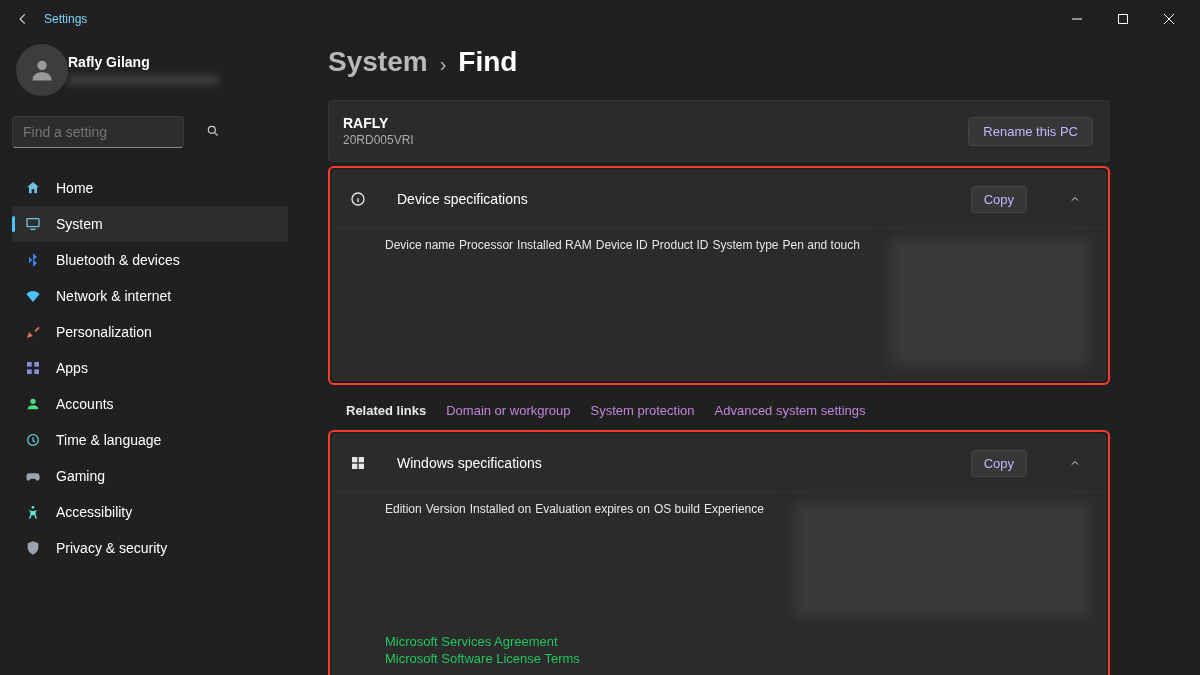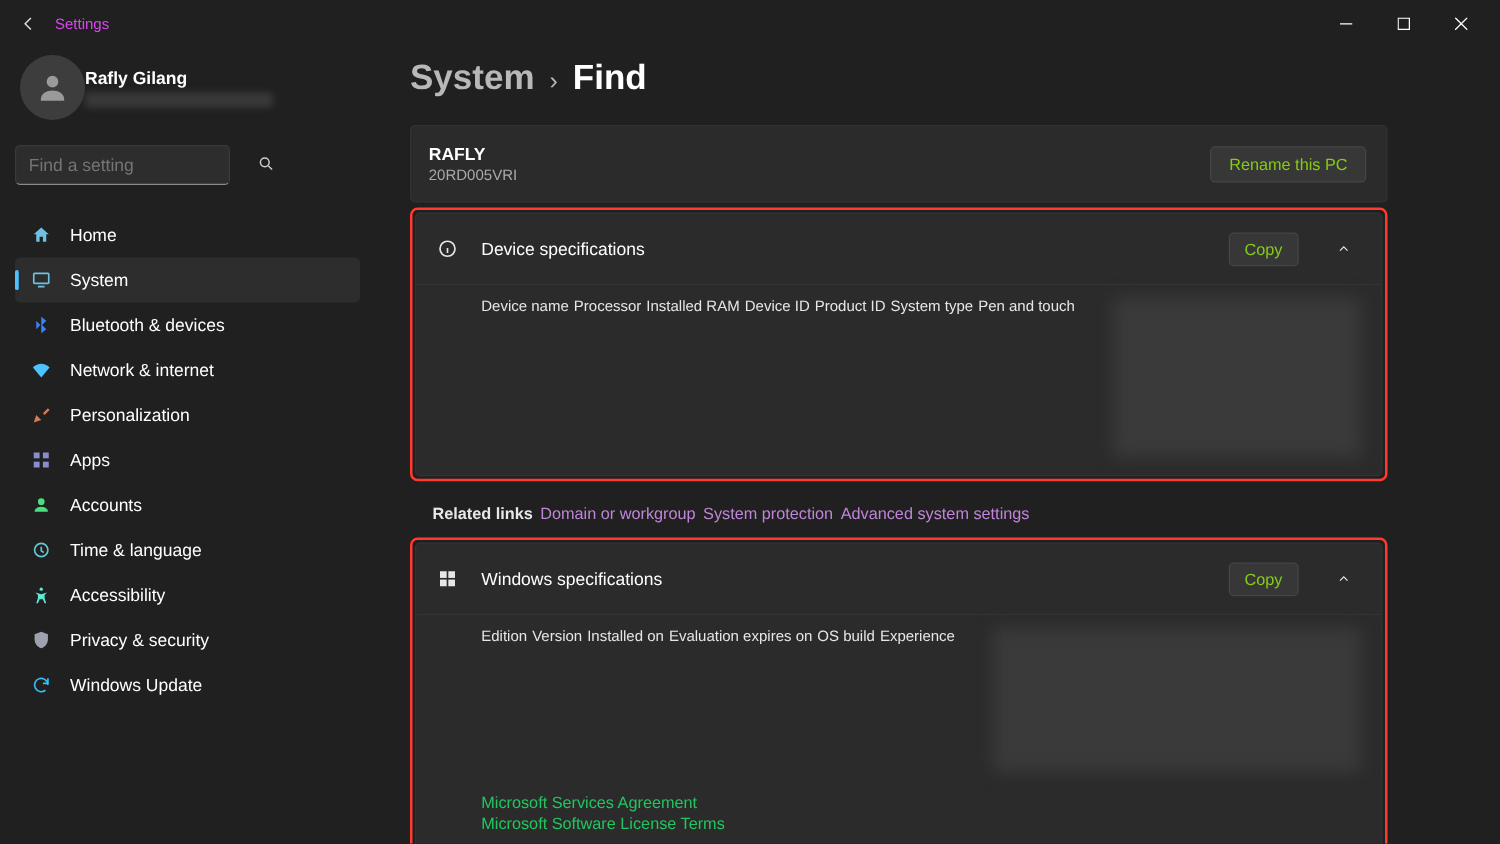--- a/index.html
+++ b/index.html
@@ -25,21 +25,21 @@
   width: 30px;
   height: 30px;
   display: flex;
   align-items: center;
   justify-content: center;
   cursor: pointer;
 }
 .titlebar .title {
   margin-left: 6px;
   font-size: 12px;
-  color: #d946ef;
+  color: #7dd3fc;
 }
 .win-controls {
   margin-left: auto;
   display: flex;
 }
 .win-btn {
   width: 46px;
   height: 32px;
   display: flex;
   align-items: center;
@@ -161,38 +161,38 @@
   display: flex;
   align-items: center;
   padding: 14px 16px 14px 14px;
 }
 .rename-row .pcname { font-size: 14px; font-weight: 600; }
 .rename-row .pcmodel { font-size: 12px; color: #aaaaaa; margin-top: 2px; }
 .btn {
   margin-left: auto;
   background: #373737;
   border: 1px solid #454545;
-  color: #84cc16;
+  color: #c4b5fd;
   font-size: 13px;
   padding: 6px 14px;
   border-radius: 4px;
   cursor: pointer;
 }
 .btn.small { padding: 5px 12px; }
 
 
 .group {
   border: 2px solid #ff3b30;
   border-radius: 6px;
   padding: 2px;
   margin-bottom: 6px;
 }
 .group .block { margin-bottom: 0; }
 .group-header {
-  display:flex; align-items:center; gap:18px;
+  display:flex; align-items:center; gap:30px;
   padding: 14px 16px;
   border-bottom: 1px solid #333333;
 }
 .group-header .ghicon { width: 18px; display:flex; align-items:center; justify-content:center; }
 .group-header .ghlabel { font-size: 14px; flex:1; }
 .chev { width: 28px; height:28px; display:flex; align-items:center; justify-content:center; margin-left:4px; cursor:pointer; }
 
 .spec-body {
   padding: 10px 16px 14px 52px;
   display: flex;
@@ -206,21 +206,21 @@
   filter: blur(7px);
   min-height: 100%;
 }
 .device-blur { height: 128px; width: 300px; }
 .win-blur { height: 116px; width: 190px; }
 
 .links {
   padding: 12px 18px;
   display:flex;
   align-items:flex-end;
-  gap: 6px;
+  gap: 20px;
   font-size: 13px;
 }
 .links .lbl { font-weight: 600; color: #e8e8e8; }
 .links a { color: #c085d8; text-decoration: none; cursor:pointer; }
 
 .inline-links { padding: 2px 16px 12px 52px; display:flex; flex-direction:column; gap:2px; font-size:13px; }
 .inline-links a { color: #22c55e; text-decoration:none; cursor:pointer; }
 
 svg { display:block; }
 </style>
@@ -345,42 +345,42 @@
         <span class="nicon">
             <svg width="16" height="16" viewBox="0 0 24 24" fill="none" stroke="#60c8d6" stroke-width="2">
               <circle cx="12" cy="12" r="8"></circle>
               <path d="M12 8v5l3 2"></path>
             </svg>
           </span>
         <span>Time &amp; language</span>
       </div>
       <div class="nav-item">
         <span class="nicon">
+            <svg width="16" height="16" viewBox="0 0 24 24" fill="#9ca3af">
+              <path d="M6 8h12c3 0 4 3 4 6s-1 5-3 5c-2 0-3-3-5-3h-4c-2 0-3 3-5 3s-3-2-3-5 1-6 4-6z"></path>
+            </svg>
+          </span>
+        <span>Gaming</span>
+      </div>
+      <div class="nav-item">
+        <span class="nicon">
             <svg width="16" height="16" viewBox="0 0 24 24" fill="#5eead4">
               <circle cx="12" cy="5" r="2"></circle>
               <path d="M5 9l7 2 7-2-3 3v4l2 6h-2l-2-5h-4l-2 5H6l2-6v-4z"></path>
             </svg>
           </span>
         <span>Accessibility</span>
       </div>
       <div class="nav-item">
         <span class="nicon">
             <svg width="16" height="16" viewBox="0 0 24 24" fill="#9ca3af">
               <path d="M12 2l8 3v6c0 5-3 9-8 11-5-2-8-6-8-11V5z"></path>
             </svg>
           </span>
         <span>Privacy &amp; security</span>
-      </div>
-      <div class="nav-item">
-        <span class="nicon">
-            <svg width="16" height="16" viewBox="0 0 24 24" fill="none" stroke="#38bdf8" stroke-width="2">
-              <path d="M20 12a8 8 0 10-3 6.3M20 4v6h-6"></path>
-            </svg>
-          </span>
-        <span>Windows Update</span>
       </div>
     </div>
   </div>
 
   <div class="content">
     <div class="breadcrumb">
       <span class="bc-a">System</span>
       <span class="bc-sep">›</span>
       <span class="bc-b">Find</span>
     </div>

